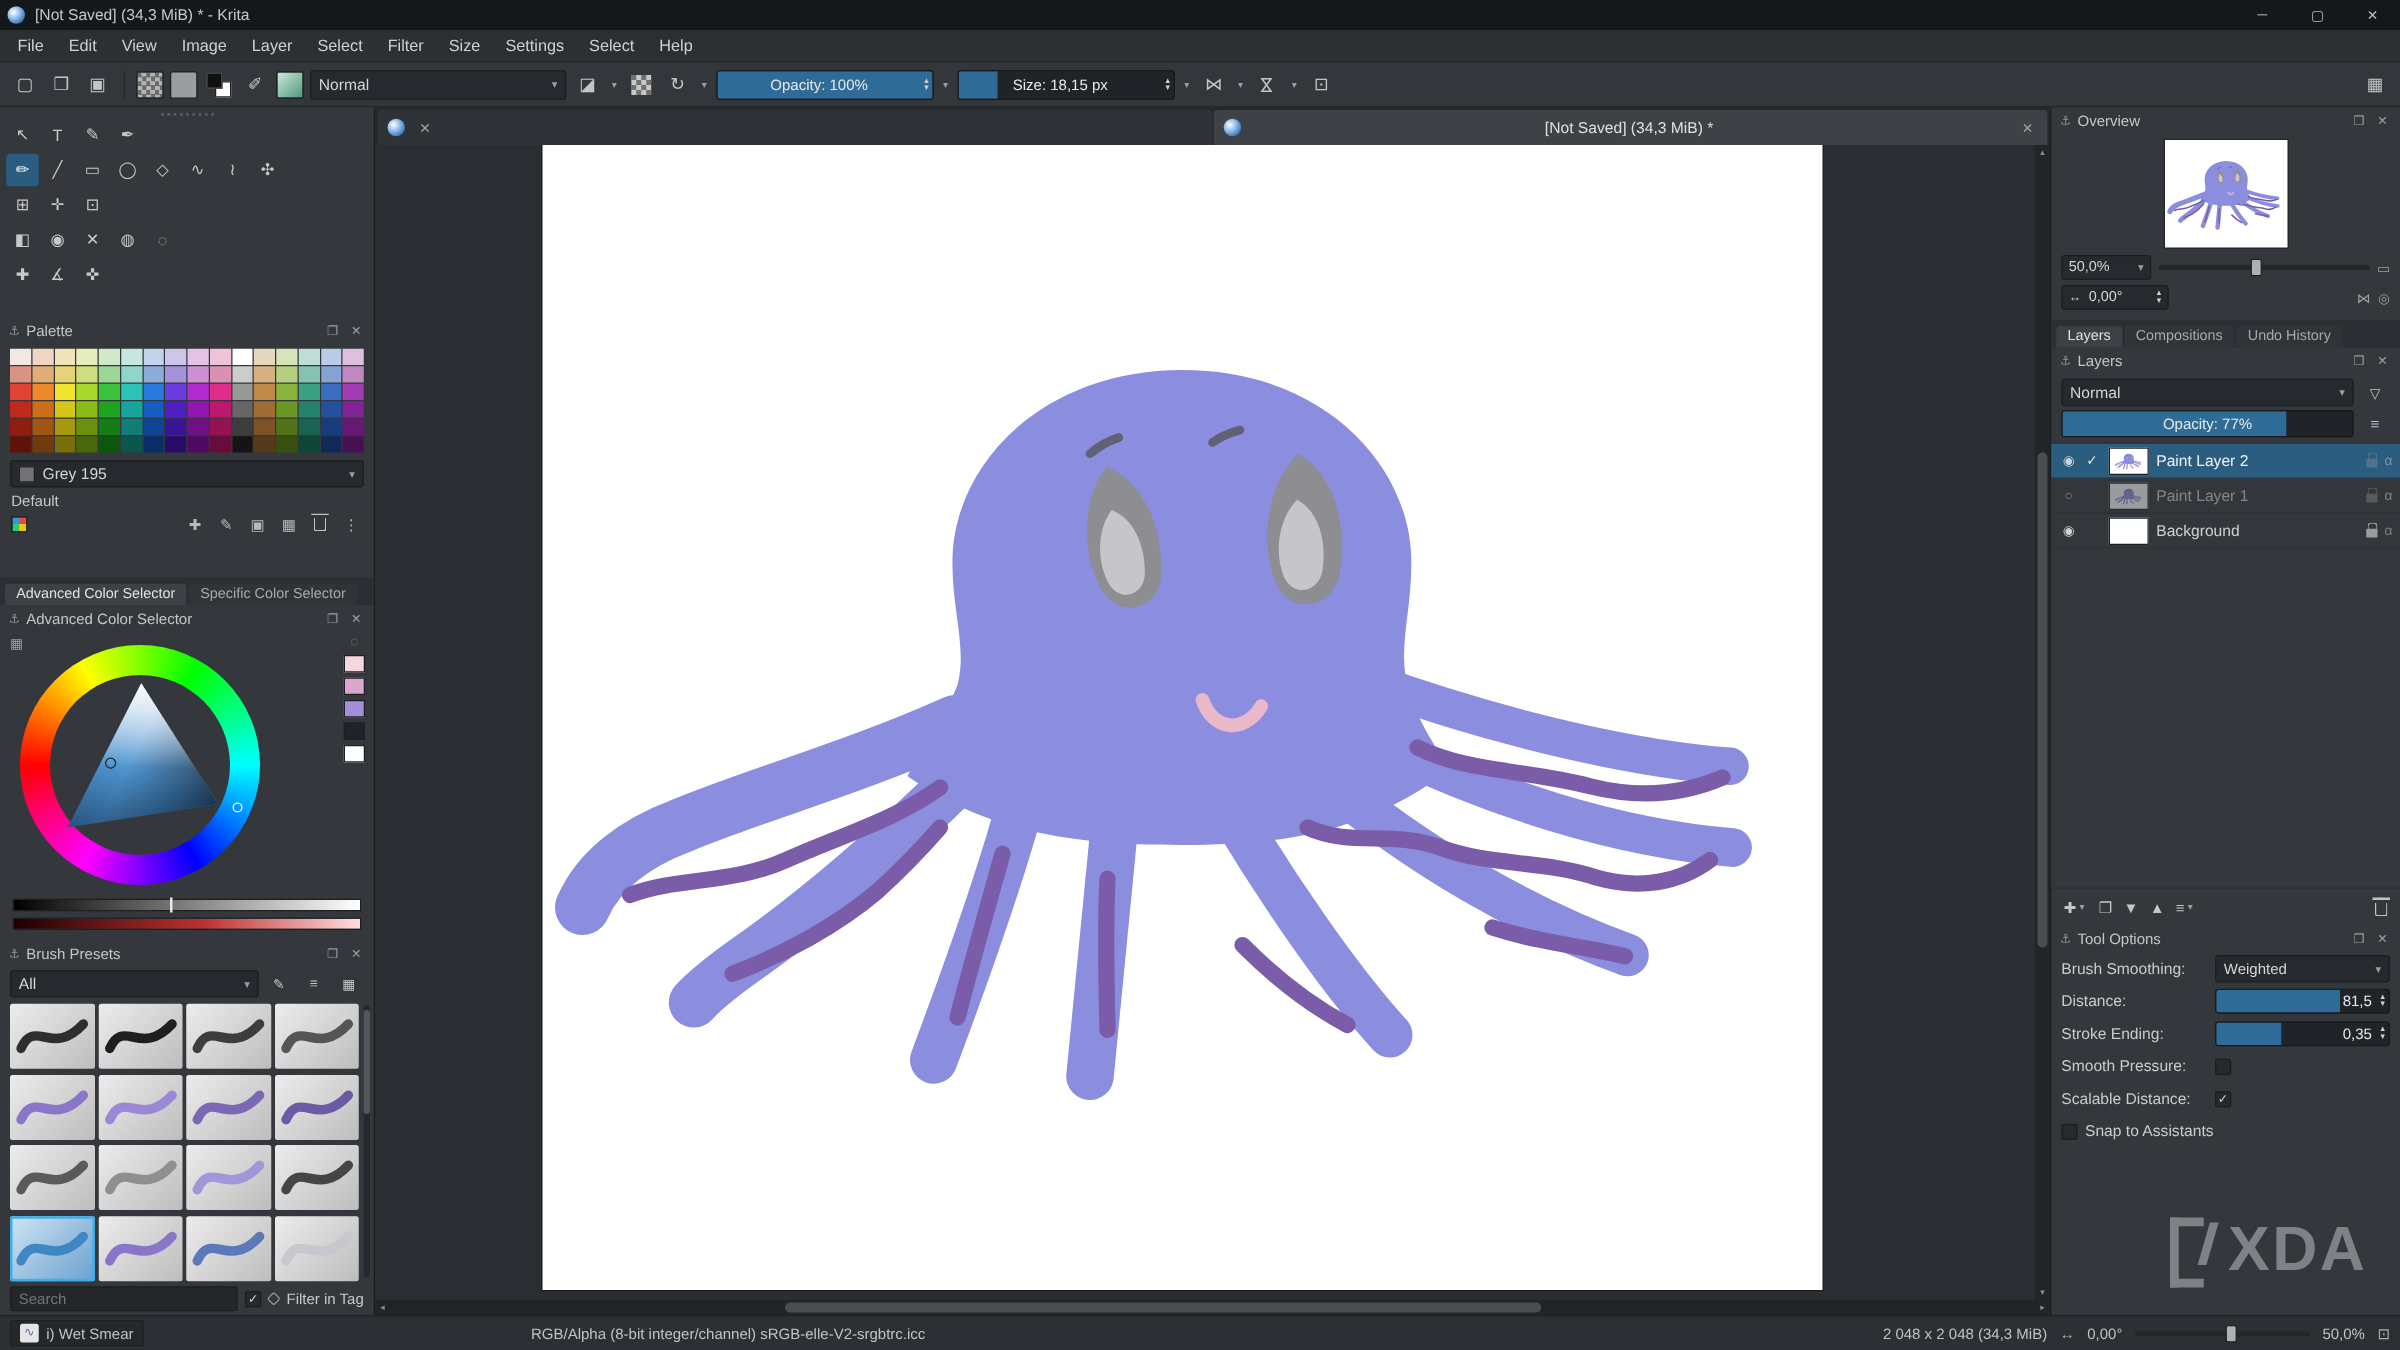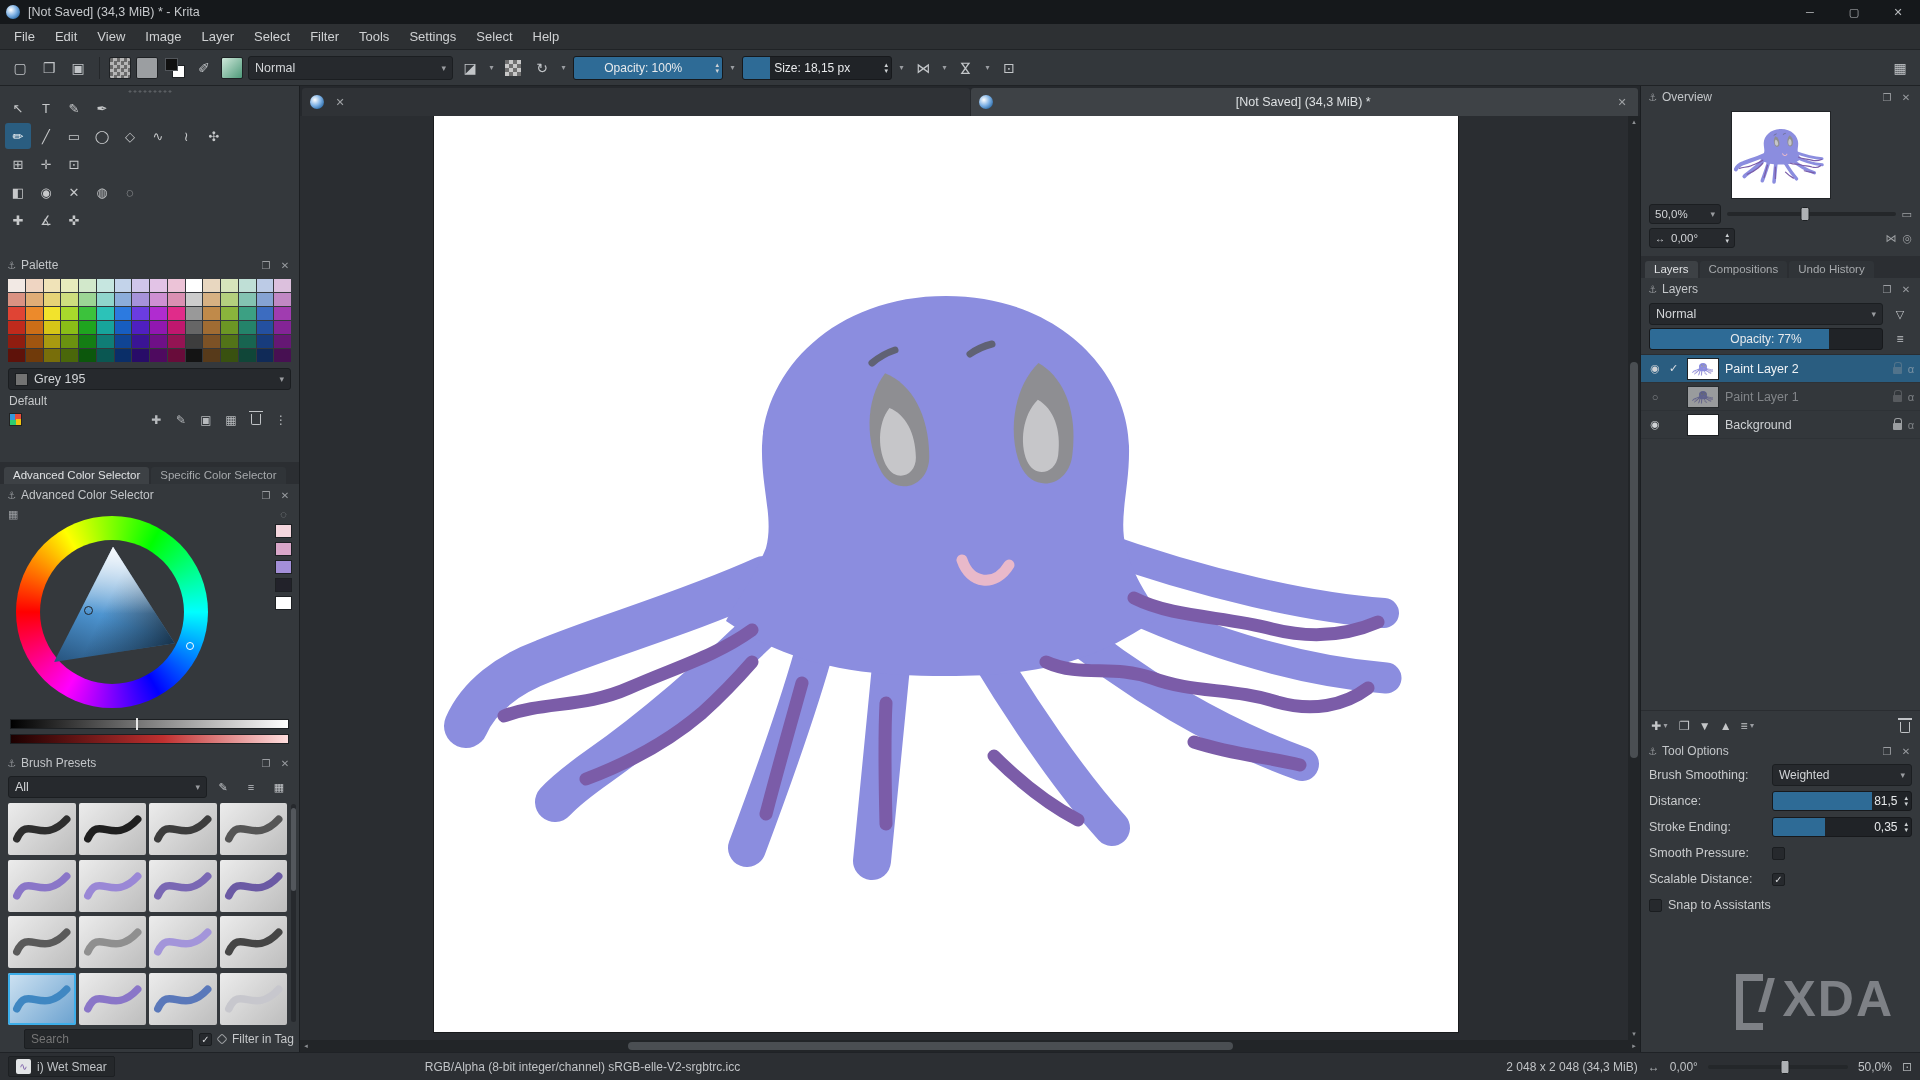--- a/index.html
+++ b/index.html
@@ -30,21 +30,21 @@
   .fgbg{width:24px;height:24px;position:relative;display:inline-block}
   .fgbg .bgc{position:absolute;right:2px;bottom:2px;width:13px;height:13px;background:#fff;border:1px solid #1e2124}
   .fgbg .fgc{position:absolute;left:2px;top:2px;width:13px;height:13px;background:#101010;border:1px solid #51555a}
   .combo{height:24px;background:#26292d;border:1px solid #1b1e21;border-radius:3px;display:flex;align-items:center;padding:0 6px;gap:6px;font-size:12.5px;color:#d3d5d8}
   .combo .chev{margin-left:auto;font-size:9px;color:#9a9da1}
   .blend-combo{width:205px}
   .spin-slider{position:relative;height:24px;background:#202327;border:1px solid #17191c;border-radius:3px;display:flex;align-items:center;overflow:hidden}
   .spin-slider .fill{position:absolute;left:0;top:0;bottom:0;background:var(--fill,#2e6b96)}
   .spin-slider .val{position:relative;z-index:1;flex:1;text-align:center;font-size:12px;color:#e8eaec;white-space:nowrap;padding:0 4px}
   .spin-col{position:relative;z-index:1;display:flex;flex-direction:column;font-size:7px;line-height:6px;color:#cfd2d5;padding:0 3px}
-  .tb-slider{width:150px}
+  .tb-slider{width:174px}
   .rot90{transform:rotate(90deg)}
   .spacer{flex:1}
 
   
   .main{flex:1;display:flex;min-height:0}
   .left-col{width:300px;background:#34383c;border-right:1px solid #1b1e21;display:flex;flex-direction:column;flex:0 0 auto}
   .right-col{width:280px;background:#34383c;border-left:1px solid #1b1e21;display:flex;flex-direction:column;flex:0 0 auto}
   .canvas-col{flex:1;display:flex;flex-direction:column;background:#2a2d31;min-width:0}
 
   .grip{width:46px;height:5px;margin:3px auto 1px;background-image:radial-gradient(#5a5e62 1px,transparent 1.2px);background-size:5px 5px;background-position:center}
@@ -97,21 +97,21 @@
   .brush-docker{flex:1;display:flex;flex-direction:column;min-height:0}
   .bp-filter{display:flex;align-items:center;gap:4px;padding:2px 8px;flex:0 0 auto}
   .bp-filter .combo{flex:1;height:22px}
   .bp-grid-wrap{position:relative;flex:1;min-height:0}
   .brush-grid{display:grid;grid-template-columns:repeat(4,1fr);gap:3px;padding:3px 12px 0 8px;height:100%;overflow:hidden}
   .btile{height:52px;background:linear-gradient(135deg,#ececec,#bdbdbd);border-radius:2px;display:flex;align-items:center;justify-content:center;overflow:hidden}
   .btile svg{width:100%;height:100%}
   .btile.selected{background:linear-gradient(135deg,#cfe3f2,#6aa1cf);outline:2px solid var(--accent,#3daee9);outline-offset:-2px}
   .bp-scroll{position:absolute;right:3px;top:4px;bottom:4px;width:5px;background:#26292d;border-radius:3px}
   .bp-scroll .th{position:absolute;top:2%;height:38%;left:0;right:0;background:#53575c;border-radius:3px}
-  .bp-search{display:flex;align-items:center;gap:6px;padding:3px 24px;flex:0 0 auto}
+  .bp-search{display:flex;align-items:center;gap:6px;padding:3px 8px;flex:0 0 auto}
   .bp-search input{flex:1;height:20px;background:#24272a;border:1px solid #1b1e21;border-radius:2px;color:#d0d2d4;font-size:12px;padding:0 6px;font-family:inherit;outline:none}
   .checkbox{width:13px;height:13px;background:#26292d;border:1px solid #1a1d20;border-radius:2px;display:inline-flex;align-items:center;justify-content:center;font-size:10px;color:transparent;flex:0 0 auto}
   .checkbox.on{color:#d6d8da}
   .checkbox.on::after{content:"✓"}
   .tag-ic{width:8px;height:8px;border:1.5px solid #9a9da0;border-radius:2px;transform:rotate(45deg);display:inline-block;flex:0 0 auto}
   .bp-search .lbl{font-size:12px;color:#c6c8ca;white-space:nowrap}
 
   
   .doc-tab-bar{height:30px;background:#25282c;display:flex;gap:1px;padding:2px 2px 0;flex:0 0 auto}
   .doc-tab{flex:1;display:flex;align-items:center;gap:8px;padding:0 8px;background:#2f3236;color:#aaadb0;font-size:12.5px;border-radius:3px 3px 0 0}
@@ -262,21 +262,21 @@
   </div>
 
   <div class="menubar">
       <span class="menu-item">File</span>
       <span class="menu-item">Edit</span>
       <span class="menu-item">View</span>
       <span class="menu-item">Image</span>
       <span class="menu-item">Layer</span>
       <span class="menu-item">Select</span>
       <span class="menu-item">Filter</span>
-      <span class="menu-item">Tools</span>
+      <span class="menu-item">Size</span>
       <span class="menu-item">Settings</span>
       <span class="menu-item">Select</span>
       <span class="menu-item">Help</span>
     </div>
 
   <div class="toolbar">
     <span class="icon-btn">▢</span>
     <span class="icon-btn">❒</span>
     <span class="icon-btn">▣</span>
     <span class="vsep"></span>

